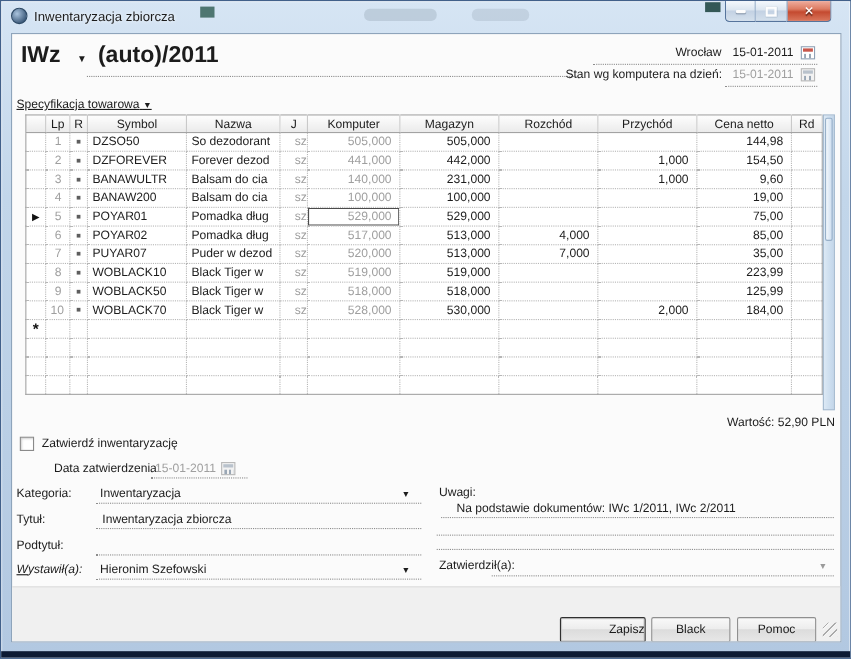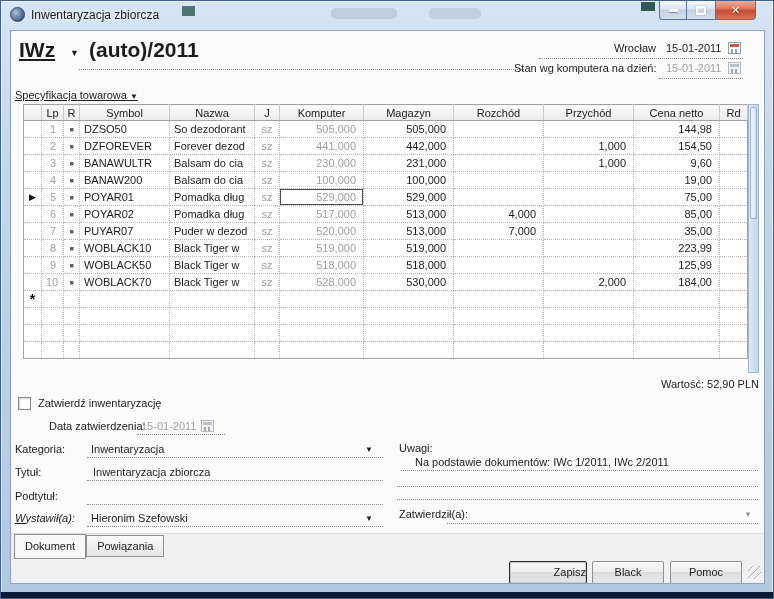--- a/index.html
+++ b/index.html
@@ -31,21 +31,21 @@
   .client{position:absolute;left:9px;top:29px;width:755px;height:554px;background:#fbfbfb;
           border:1px solid #8ea4bb;overflow:hidden;}
   .lbl,.val{position:absolute;white-space:nowrap;}
   .gray{color:#9f9f9f;}
   .dotline{position:absolute;height:0;border-bottom:1px dotted #8c8c8c;}
   .ulink{text-decoration:underline;cursor:default;}
   .dd{position:absolute;font-size:8px;color:#1c1c1c;}
   .dd.gray{color:#9a9a9a;}
   .acc::first-letter{text-decoration:underline;}
   
-  .doc-type{position:absolute;left:8px;top:7px;font-size:21px;font-weight:bold;text-decoration:underline;}
+  .doc-type{position:absolute;left:8px;top:7px;font-size:21px;font-weight:bold;}
   .doc-type-arrow{position:absolute;left:59px;top:17px;font-size:9px;}
   .doc-number{position:absolute;left:78px;top:7px;font-size:21px;font-weight:bold;}
   
   .cal{position:absolute;width:13px;height:12px;background:#fff;border:1px solid #8fa1b5;}
   .cal::before{content:"";position:absolute;left:1px;right:1px;top:1px;height:3px;background:#c8574b;}
   .cal::after{content:"";position:absolute;left:2px;top:6px;width:8px;height:4px;
       background:repeating-linear-gradient(90deg,#9aa7b5 0 2px,transparent 2px 4px);}
   .cal.disabled{background:#f2f2f2;border-color:#b9b9b9;}
   .cal.disabled::before{background:#b9c2cc;}
   
@@ -53,21 +53,21 @@
       box-shadow:inset 1px 1px 2px rgba(0,0,0,.18);}
   
   table.grid{position:absolute;left:12px;top:73px;width:724px;border-collapse:collapse;table-layout:fixed;
       background:#fff;border:1px solid #a3a3a3;}
   .grid th{height:16px;font-weight:normal;font-size:11px;background:linear-gradient(#fdfdfd,#eaeaea);
       border-right:1px solid #c9c9c9;border-bottom:1px solid #a3a3a3;text-align:center;padding:0 2px;
       overflow:hidden;white-space:nowrap;}
   .grid td{height:17px;border-right:1px dotted #b6b6b6;border-bottom:1px dotted #b6b6b6;padding:0 4px;
       overflow:hidden;white-space:nowrap;font-size:11px;}
   .grid td.num{text-align:right;padding-right:7px;}
-  .grid td.ctr{text-align:center;padding:0;}
+  .grid td.ctr{text-align:right;padding:0;}
   .grid td.sel{text-align:center;padding:0;font-size:9px;color:#111;}
   .grid td.rsq{text-align:center;padding:0;font-size:7px;color:#5e5e5e;}
   .grid td.gray{color:#9f9f9f;}
   .grid td.focus{box-shadow:inset 0 0 0 1px #4b4b4b;}
   .grid tr.star td.sel{font-size:14px;font-weight:bold;}
   
   .vscroll{position:absolute;left:737px;top:73px;width:11px;height:269px;
       background:linear-gradient(90deg,#dce9f5,#c2d6ea);border:1px solid #9fb6cd;}
   .vthumb{position:absolute;left:1px;top:2px;width:7px;height:112px;
       background:linear-gradient(90deg,#f4f8fc,#cfdff0);border:1px solid #98b0c9;border-radius:2px;}
@@ -192,21 +192,21 @@
             <td class="num">154,50</td>
             <td class="ctr"></td>
           </tr>
           <tr>
             <td class="sel"></td>
             <td class="num gray">3</td>
             <td class="rsq">■</td>
             <td>BANAWULTR</td>
             <td>Balsam do cia</td>
             <td class="ctr gray">sz</td>
-            <td class="num gray">230,000</td>
+            <td class="num gray">140,000</td>
             <td class="num">231,000</td>
             <td class="num"></td>
             <td class="num">1,000</td>
             <td class="num">9,60</td>
             <td class="ctr"></td>
           </tr>
           <tr>
             <td class="sel"></td>
             <td class="num gray">4</td>
             <td class="rsq">■</td>
@@ -396,24 +396,20 @@
     <div class="val" style="left:380px;top:425px;padding-left:24px;">Na podstawie dokumentów: IWc 1/2011, IWc 2/2011</div>
     <div class="dotline" style="left:390px;top:439px;width:357px;"></div>
     <div class="dotline" style="left:386px;top:455px;width:361px;"></div>
     <div class="dotline" style="left:386px;top:468px;width:361px;"></div>
 
     <div class="lbl" style="left:388px;top:477px;">Zatwierdził(a):</div>
     <div class="dd gray" style="left:733px;top:479px;">▼</div>
     <div class="dotline" style="left:436px;top:492px;width:311px;"></div>
 
     <div class="bottombar"></div>
-    <div class="tabstrip">
-      <div class="tab active">Dokument</div>
-      <div class="tab">Powiązania</div>
-    </div>
     <div class="pbtn default" id="btn-save">Zapisz</div>
     <div class="pbtn" id="btn-cancel">Black</div>
     <div class="pbtn" id="btn-help">Pomoc</div>
     <div class="grip"></div>
   </div>
 
   <div class="darkstrip"></div>
 </div>
 
 </body></html>

